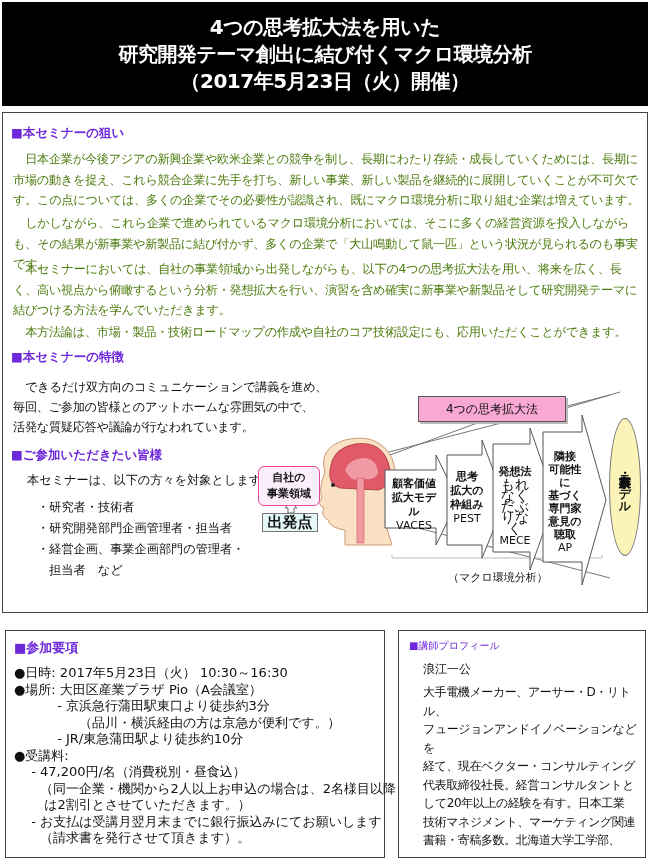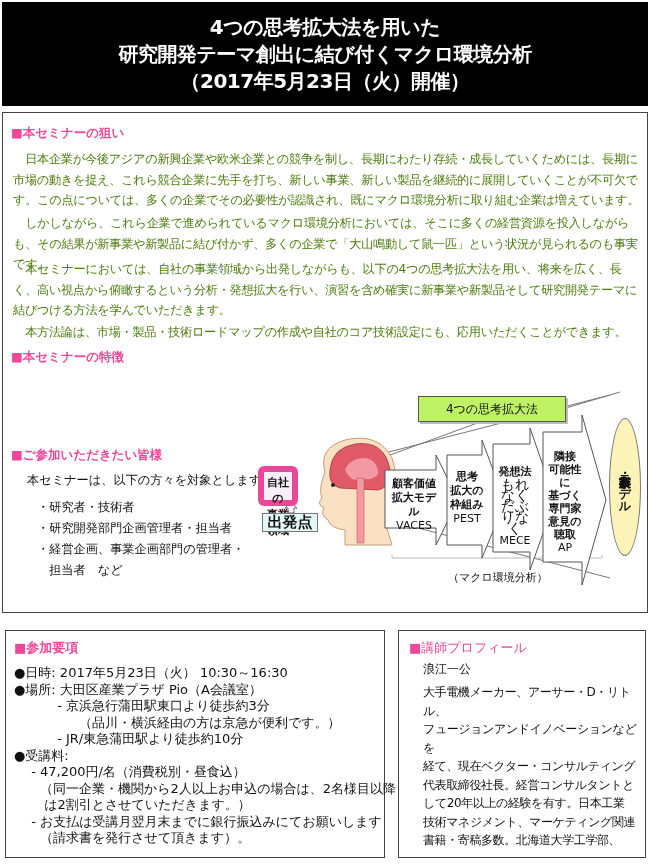--- a/index.html
+++ b/index.html
@@ -12,45 +12,45 @@
     position: absolute; left: 2px; top: 2px; width: 646px; height: 104px;
     background: #000; color: #fff; text-align: center;
     padding-top: 12px; font-weight: bold;
   }
   .title-box div { font-size: 20px; line-height: 27px; letter-spacing: -0.5px; }
   .main-box {
     position: absolute; left: 2px; top: 112px; width: 646px; height: 501px;
     border: 1.5px solid #444; background: #fff;
   }
   .sec-head {
-    position: absolute; font-size: 12.5px; font-weight: bold; color: #ec4899;
+    position: absolute; font-size: 12.5px; font-weight: bold; color: #6d28d9;
   }
   .para {
     position: absolute; left: 10px; width: 630px; font-size: 12.2px;
     line-height: 20.5px; color: #4d7c0f; text-indent: 1em; letter-spacing: -0.3px;
   }
   .feature-text {
     position: absolute; left: 10px; top: 264px; width: 330px;
     font-size: 12.2px; line-height: 20px; letter-spacing: -0.3px;
   }
   .feature-text .l1 { padding-left: 1em; }
   .audience-intro { position: absolute; left: 24px; top: 359px; font-size: 12.2px; }
   .audience-list { position: absolute; left: 34px; top: 384px; font-size: 12.2px; line-height: 21px; }
   .audience-list .cont { padding-left: 12px; }
 
   
   .dg { position: absolute; }
   .think-label {
     left: 418px; top: 396px; width: 148px; height: 26px;
-    border: 1px solid #555; background: #bef264; text-align: center;
+    border: 1px solid #555; background: #f9a8d4; text-align: center;
     font-size: 12px; line-height: 24px; box-shadow: 2px 2px 0 #bbb;
   }
   .start-box {
-    left: 258px; top: 466px; width: 40px; height: 40px;
-    border: 6px solid #ec4899; border-radius: 6px; background: #fbeefb;
+    left: 258px; top: 466px; width: 62px; height: 40px;
+    border: 1px solid #ec4899; border-radius: 6px; background: #fbeefb;
     font-size: 11px; line-height: 16px; text-align: center; padding-top: 3px;
     font-weight: bold;
   }
   .origin-box {
     left: 262px; top: 513px; width: 56px; height: 19px;
     border: 1px solid #777; background: #e5f8f8; font-size: 15px;
     text-align: center; line-height: 17px; font-weight: bold;
   }
   .arrow-label {
     position: absolute; text-align: center; font-size: 11px; line-height: 14px;
@@ -92,20 +92,25 @@
 </div>
 
 <div class="main-box">
   <div class="sec-head" style="left:8px; top:12px;">■本セミナーの狙い</div>
   <div class="para" style="top:36px;">日本企業が今後アジアの新興企業や欧米企業との競争を制し、長期にわたり存続・成長していくためには、長期に市場の動きを捉え、これら競合企業に先手を打ち、新しい事業、新しい製品を継続的に展開していくことが不可欠です。この点については、多くの企業でその必要性が認識され、既にマクロ環境分析に取り組む企業は増えています。</div>
   <div class="para" style="top:100px;">しかしながら、これら企業で進められているマクロ環境分析においては、そこに多くの経営資源を投入しながらも、その結果が新事業や新製品に結び付かず、多くの企業で「大山鳴動して鼠一匹」という状況が見られるのも事実です。</div>
   <div class="para" style="top:146px;">本セミナーにおいては、自社の事業領域から出発しながらも、以下の4つの思考拡大法を用い、将来を広く、長く、高い視点から俯瞰するという分析・発想拡大を行い、演習を含め確実に新事業や新製品そして研究開発テーマに結びつける方法を学んでいただきます。</div>
   <div class="para" style="top:209px;">本方法論は、市場・製品・技術ロードマップの作成や自社のコア技術設定にも、応用いただくことができます。</div>
 
   <div class="sec-head" style="left:8px; top:236px;">■本セミナーの特徴</div>
+  <div class="feature-text">
+    <div class="l1">できるだけ双方向のコミュニケーションで講義を進め、</div>
+    <div>毎回、ご参加の皆様とのアットホームな雰囲気の中で、</div>
+    <div>活発な質疑応答や議論が行なわれています。</div>
+  </div>
 
   <div class="sec-head" style="left:8px; top:334px;">■ご参加いただきたい皆様</div>
   <div class="audience-intro">本セミナーは、以下の方々を対象とします。</div>
   <div class="audience-list">
     <div>・研究者・技術者</div>
     <div>・研究開発部門企画管理者・担当者</div>
     <div>・経営企画、事業企画部門の管理者・</div>
     <div class="cont">担当者　など</div>
   </div>
 </div>
@@ -187,21 +192,21 @@
     <div>●受講料:</div>
     <div>　 - 47,200円/名（消費税別・昼食込）</div>
     <div>　　（同一企業・機関から2人以上お申込の場合は、2名様目以降</div>
     <div>　　 は2割引とさせていただきます。）</div>
     <div>　 - お支払は受講月翌月末までに銀行振込みにてお願いします</div>
     <div>　　（請求書を発行させて頂きます）。</div>
   </div>
 </div>
 
 <div class="prof-box">
-  <div class="sec-head" style="left:10px; top:8px; font-size:13px; font-weight:normal;text-align:center;">■講師プロフィール</div>
+  <div class="sec-head" style="left:10px; top:8px; font-size:10px; font-weight:normal;text-align:center;">■講師プロフィール</div>
   <div class="prof-name">浪江一公</div>
   <div class="prof-bio">
     <div>大手電機メーカー、アーサー・D・リトル、</div>
     <div>フュージョンアンドイノベーションなどを</div>
     <div>経て、現在ベクター・コンサルティング</div>
     <div>代表取締役社長。経営コンサルタントと</div>
     <div>して20年以上の経験を有す。日本工業</div>
     <div>技術マネジメント、マーケティング関連</div>
     <div>書籍・寄稿多数。北海道大学工学部、</div>
 

